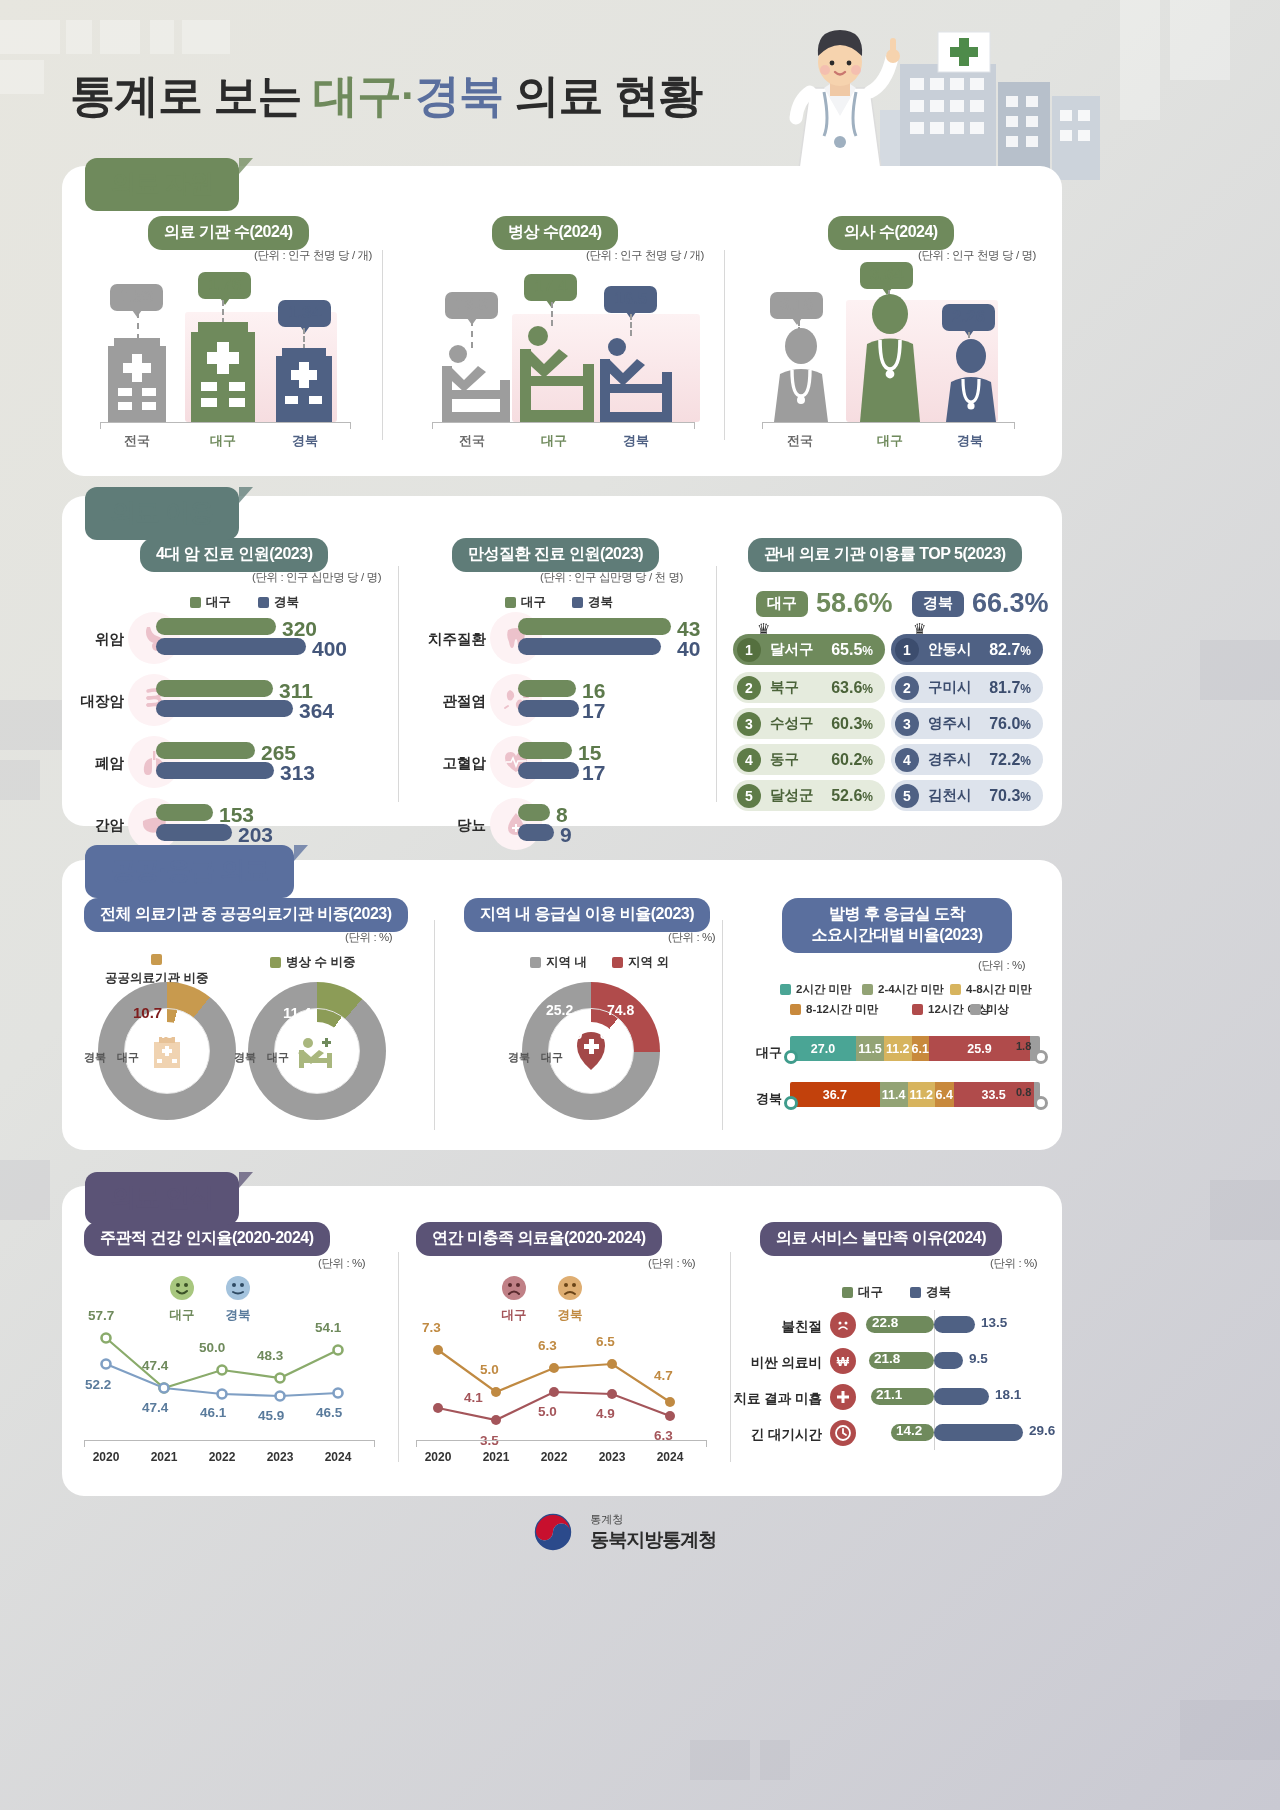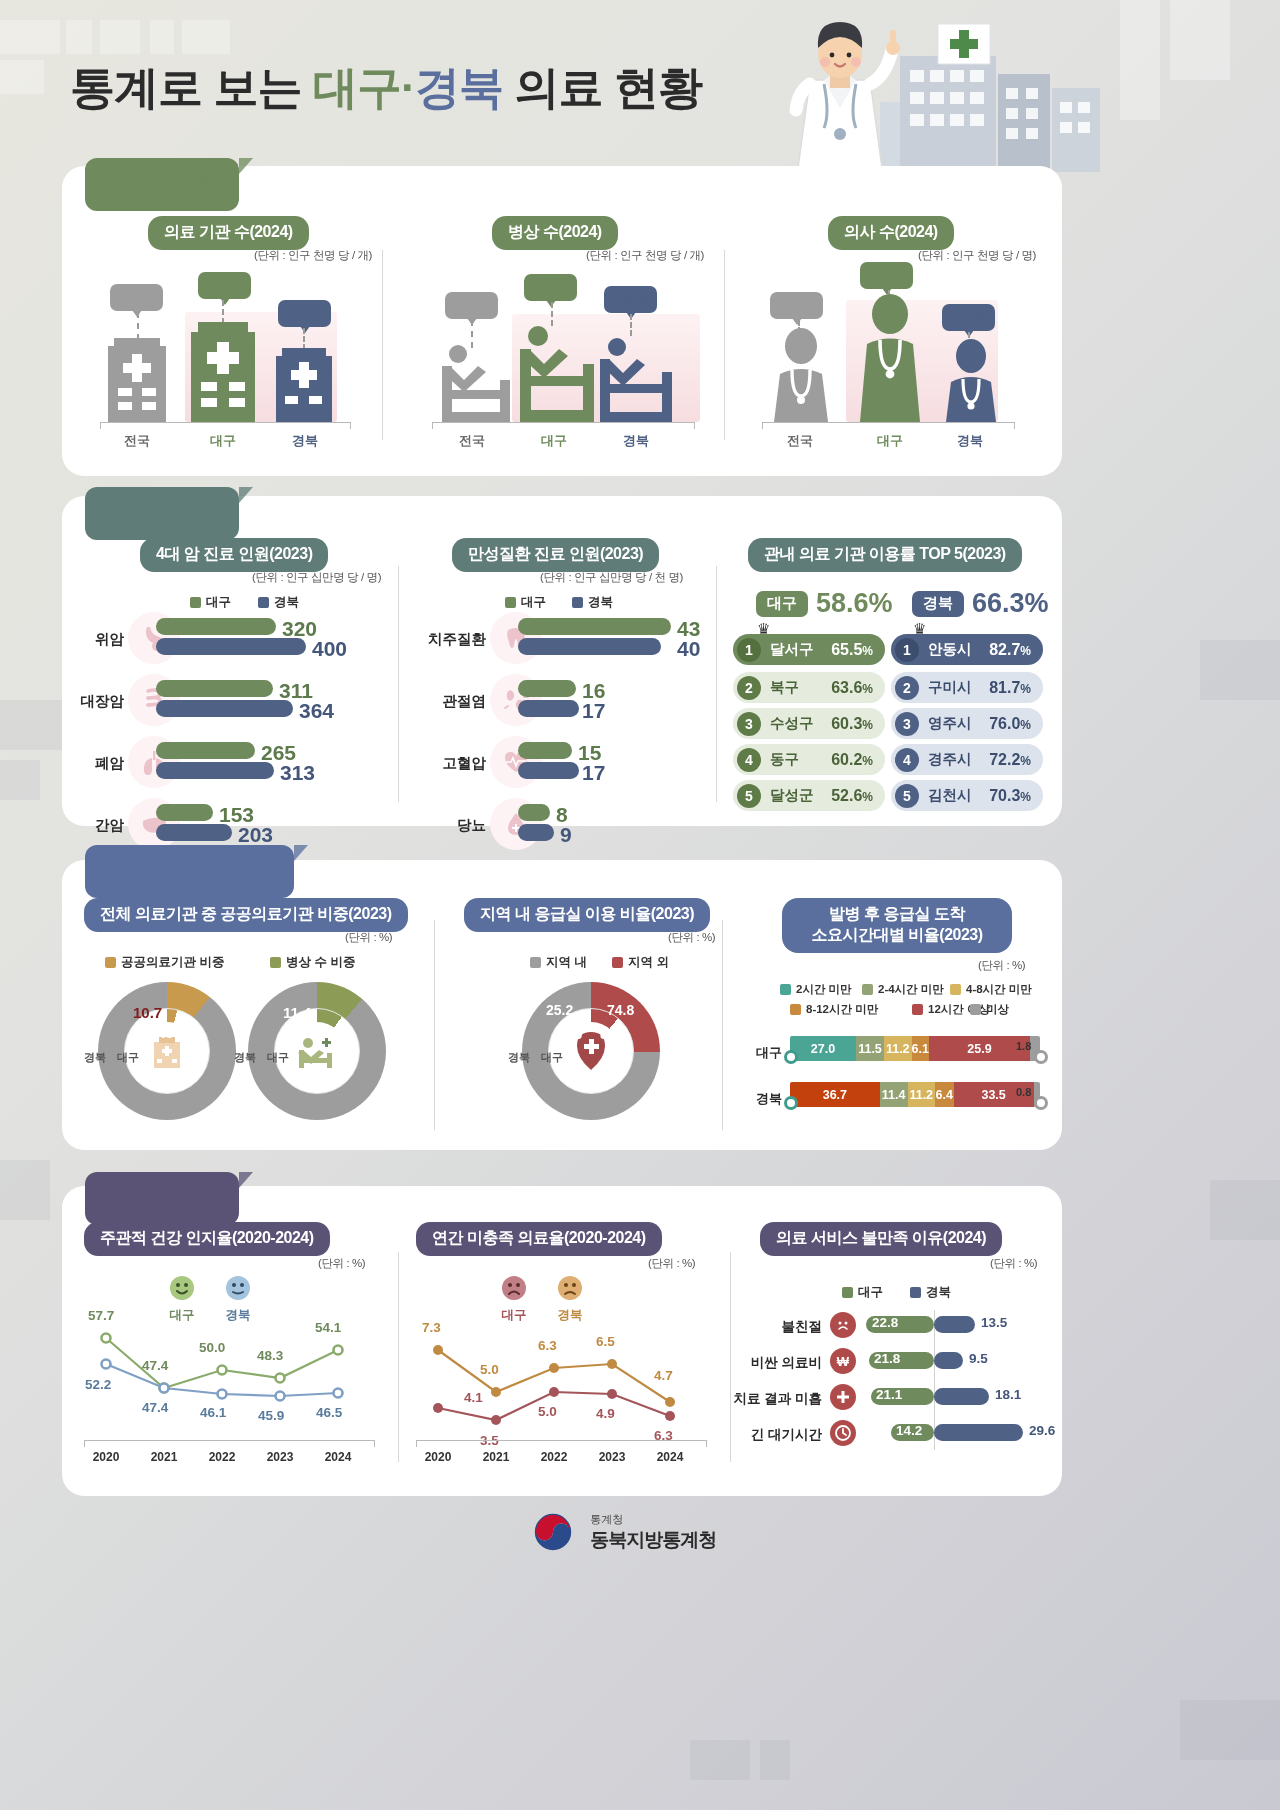--- a/index.html
+++ b/index.html
@@ -6,21 +6,21 @@
   body {
     width:1280px; height:1810px; position:relative; overflow:hidden;
     font-family:"Liberation Sans","DejaVu Sans",sans-serif;
     background:linear-gradient(135deg,#e7e6df 0%,#e2e3e0 35%,#c9c9d2 100%);
   }
   .bgblocks{position:absolute;inset:0;overflow:hidden;}
   .bgblocks i{position:absolute;background:rgba(255,255,255,.30);display:block;}
   .bgblocks i.d{background:rgba(160,160,175,.16);}
 
   
-  .header{position:absolute;left:0;top:0;width:1130px;height:175px;padding-left:20px;}
+  .header{position:absolute;left:0;top:8px;width:1130px;height:175px;padding-left:20px;}
   .title{position:absolute;left:70px;top:58px;font-size:45px;font-weight:bold;color:#2b2b2b;letter-spacing:-1px;white-space:nowrap;}
   .title .dg{color:#6f8a5c;}
   .title .gb{color:#5a6f9e;}
   .doctor{position:absolute;left:780px;top:18px;width:120px;height:150px;}
   .bld{position:absolute;}
 
   
   .panel{position:absolute;background:#fff;border-radius:22px;}
   .secTab{position:absolute;color:#fff;font-size:25px;font-weight:bold;padding:9px 26px 11px;border-radius:12px;letter-spacing:-1px;z-index:5;}
   .secTab::after{content:"";position:absolute;right:-14px;top:0;border-left:14px solid currentColor;border-bottom:16px solid transparent;opacity:.75;}
@@ -513,21 +513,21 @@
   <span class="rpct" style="color:#3c4d6e"><span>70.3</span><small>%</small></span>
 </div>
 
 <div class="panel" style="left:62px;top:860px;width:1000px;height:290px;"></div>
 <div class="secTab g3" style="left:85px;top:845px;color:#5a6f9e;">공공·응급 의료</div>
 
 <div style="position:absolute;left:84px;top:898px;">
   <span class="chipTitle g3">전체 의료기관 중 공공의료기관 비중(2023)</span>
 </div>
 <div class="unit" style="left:345px;top:930px;">(단위 : %)</div>
-<div class="lg" style="left:105px;top:954px;">
+<div class="lg" style="left:105px;top:954px;flex-direction:column;">
     <span class="sw" style="background:#c89a4e"></span>
     <span>공공의료기관 비중</span>
   </div>
 <div class="lg" style="left:270px;top:954px;">
     <span class="sw" style="background:#8c9c57"></span>
     <span>병상 수 비중</span>
   </div>
 
 <div class="donut" style="left:98px;top:982px;width:138px;height:138px;background:conic-gradient(#c89a4e 0 10.7%, #9d9d9d 10.7% 100%);"></div>
 <div class="dhole" style="left:124px;top:1008px;width:86px;height:86px;background:conic-gradient(#c89a4e 0 3.9%, #ffffff 3.9% 100%);border:1px solid #e6e6e6;"></div>

